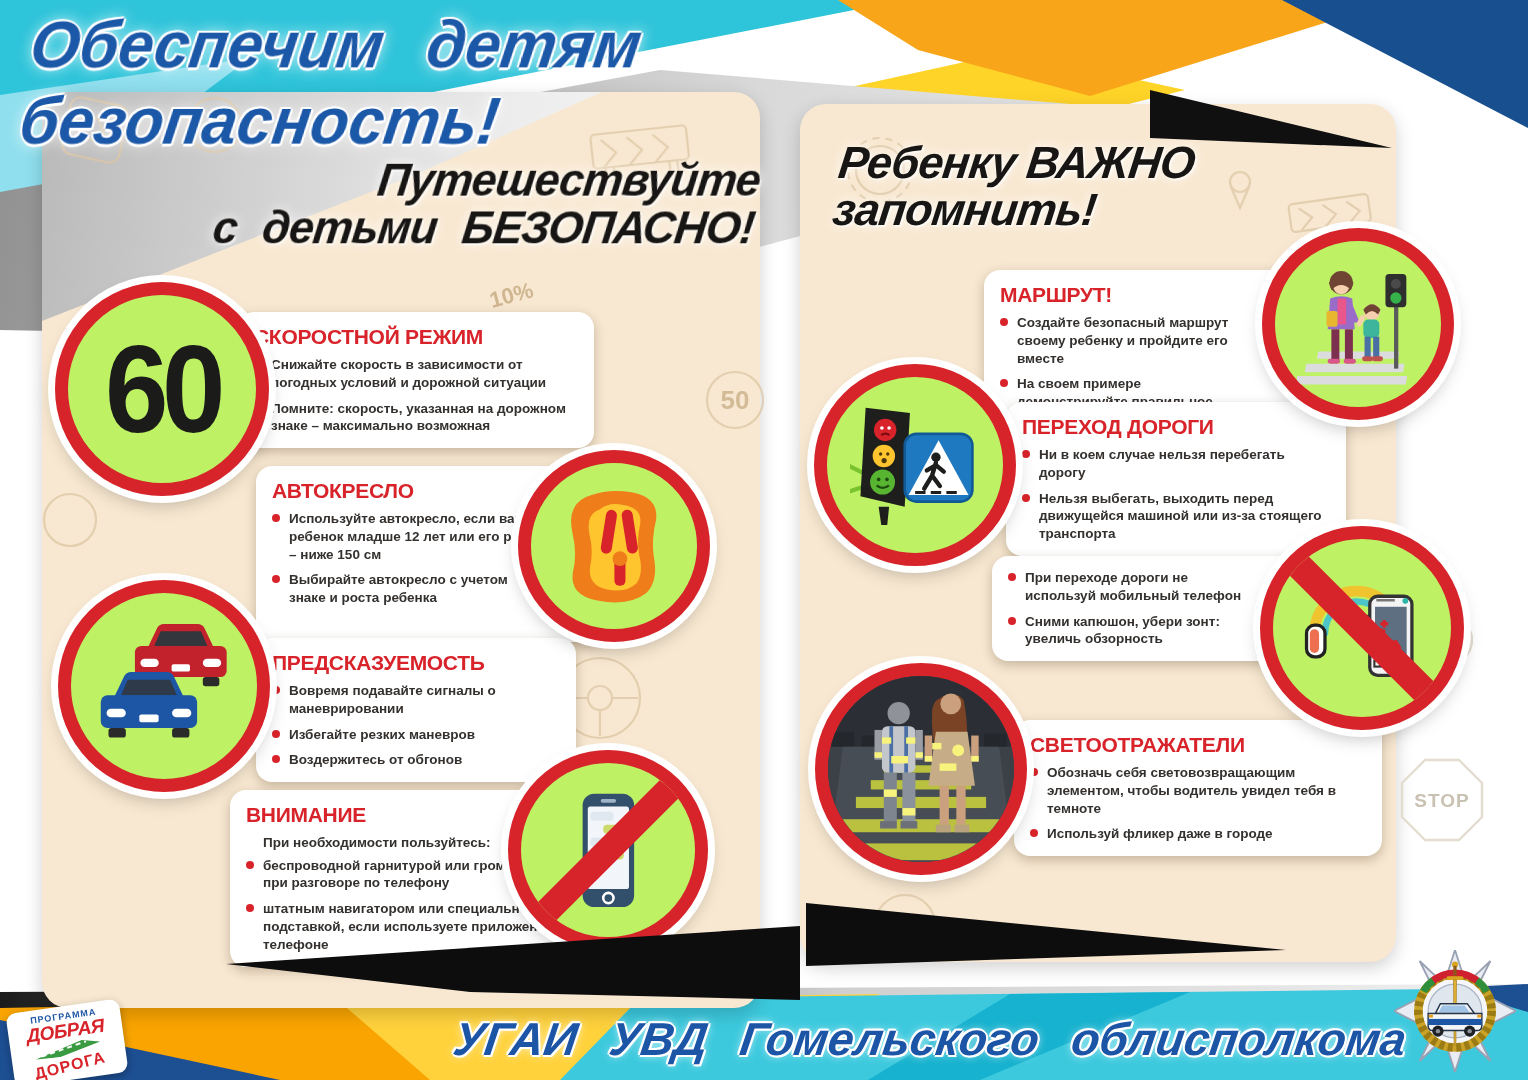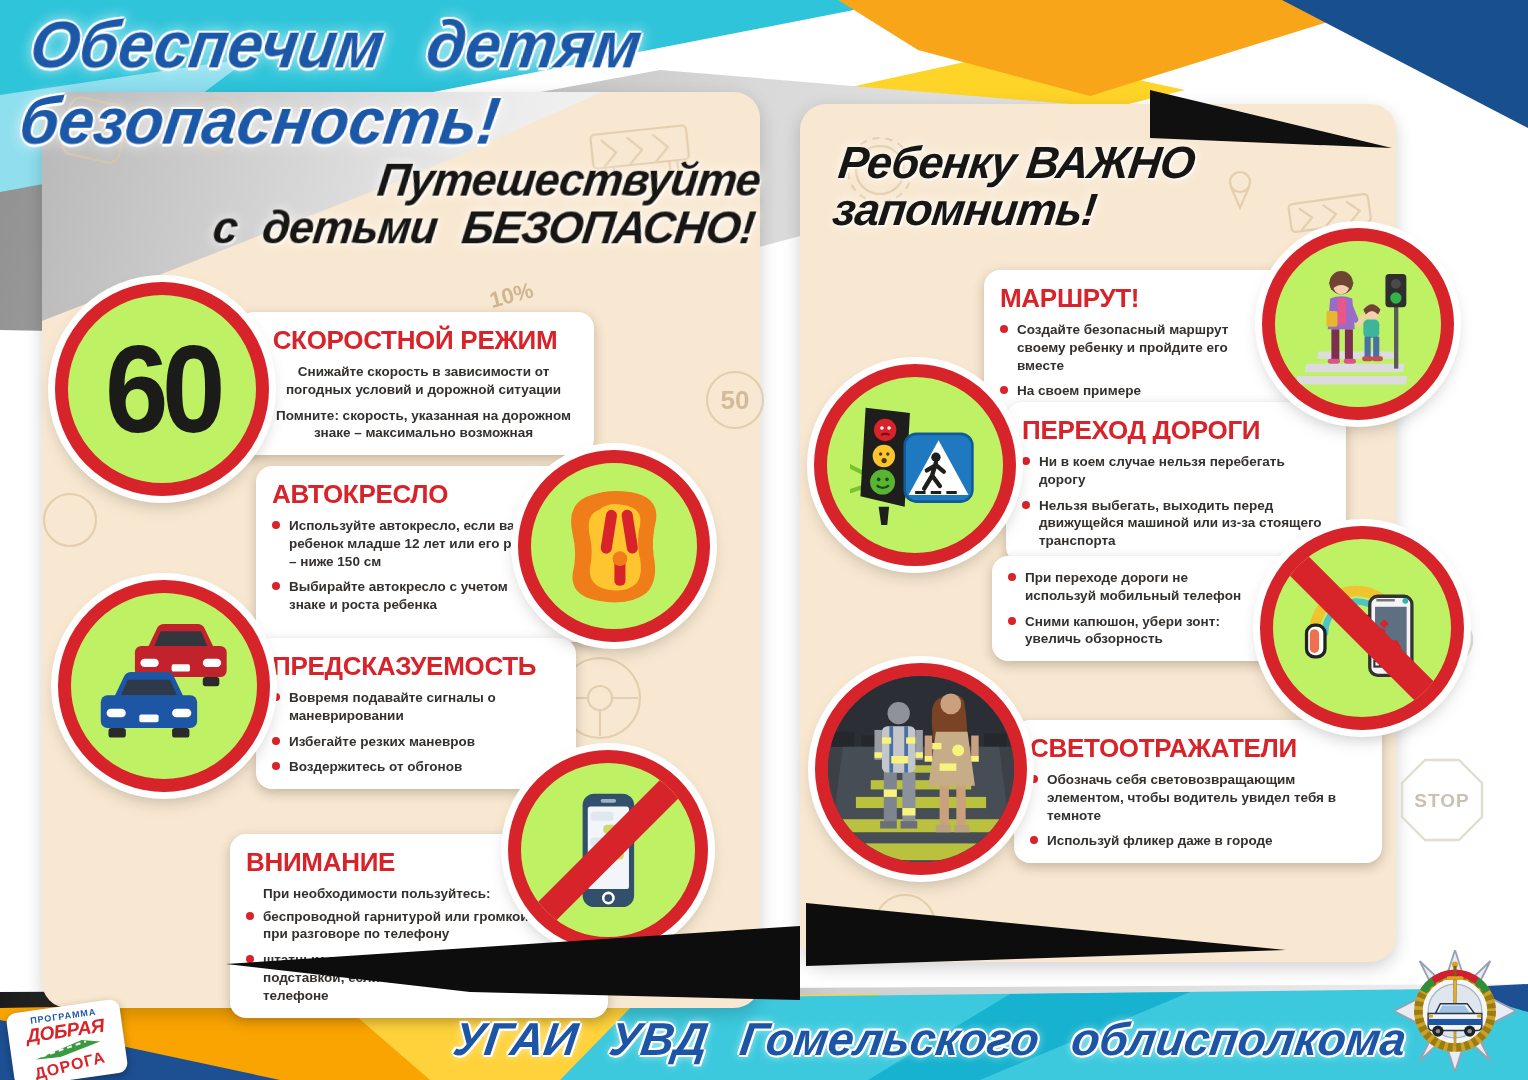--- a/index.html
+++ b/index.html
@@ -51,21 +51,21 @@
   #right-heading{left:836px;top:140px;width:540px;font-size:45px;}
   #left-heading .l2{word-spacing:14px;}
   .footer-title{position:absolute;left:420px;top:1012px;width:1020px;z-index:8;
       text-align:center;font-size:46px;font-weight:bold;font-style:italic;color:#1c55a6;
       word-spacing:20px;transform:skewX(-8deg);
       text-shadow:-2px 0 #fff,2px 0 #fff,0 -2px #fff,0 2px #fff,
                   2px 2px #fff,-2px -2px #fff,0 0 10px rgba(255,255,255,.9);}
   
   .card{position:absolute;z-index:4;background:#ffffff;border-radius:16px;
         padding:13px 18px 13px 16px;box-shadow:0 4px 12px rgba(70,45,20,.28);}
-  .card-title{color:#d8232a;font-size:26px;font-weight:bold;margin-bottom:7px;
+  .card-title{color:#d8232a;font-size:21px;font-weight:bold;margin-bottom:7px;
         letter-spacing:-.3px;}
   .bullets{margin:0;padding:0;list-style:none;font-size:13.5px;font-weight:bold;
         color:#33302e;}
   .bullets li{position:relative;padding-left:17px;margin-bottom:8px;line-height:1.32;}
   .bullets li:last-child{margin-bottom:0;}
   .bullets li::before{content:"";position:absolute;left:0;top:4px;width:8px;height:8px;
         border-radius:50%;background:#d8232a;}
   .card-intro{font-size:13.5px;font-weight:bold;color:#33302e;padding-left:17px;
         margin-bottom:5px;line-height:1.3;}
   
@@ -180,21 +180,21 @@
 
 <div class="panel-heading" id="left-heading">
   <div class="l1">Путешествуйте</div>
   <div class="l2">с детьми БЕЗОПАСНО!</div>
 </div>
 <div class="panel-heading" id="right-heading">
   <div>Ребенку ВАЖНО</div>
   <div>запомнить!</div>
 </div>
 
-<div class="card" style="left:238px;top:312px;width:322px;text-align:center;">
+<div class="card" style="left:238px;top:312px;width:322px;">
   <div class="card-title">СКОРОСТНОЙ РЕЖИМ</div>
   <ul class="bullets">
     <li><span>Снижайте скорость в зависимости от погодных условий и дорожной ситуации</span></li>
     <li><span>Помните: скорость, указанная на дорожном знаке – максимально возможная</span></li>
   </ul>
 </div>
 
 <div class="card" style="left:256px;top:466px;width:316px;height:150px;">
   <div class="card-title">АВТОКРЕСЛО</div>
   <ul class="bullets" style="width:268px;">
@@ -205,21 +205,21 @@
 
 <div class="card" style="left:256px;top:638px;width:286px;">
   <div class="card-title">ПРЕДСКАЗУЕМОСТЬ</div>
   <ul class="bullets">
     <li><span>Вовремя подавайте сигналы о маневрировании</span></li>
     <li><span>Избегайте резких маневров</span></li>
     <li><span>Воздержитесь от обгонов</span></li>
   </ul>
 </div>
 
-<div class="card" style="left:230px;top:790px;width:344px;margin-top:44px;">
+<div class="card" style="left:230px;top:790px;width:344px;">
   <div class="card-title">ВНИМАНИЕ</div>
   <div class="card-intro">При необходимости пользуйтесь:</div>
   <ul class="bullets">
     <li><span>беспроводной гарнитурой или громкой связью при разговоре по телефону</span></li>
     <li><span>штатным навигатором или специальной подставкой, если используете приложение в телефоне</span></li>
   </ul>
 </div>
 
 <div class="card" style="left:984px;top:270px;width:318px;">
   <div class="card-title">МАРШРУТ!</div>

